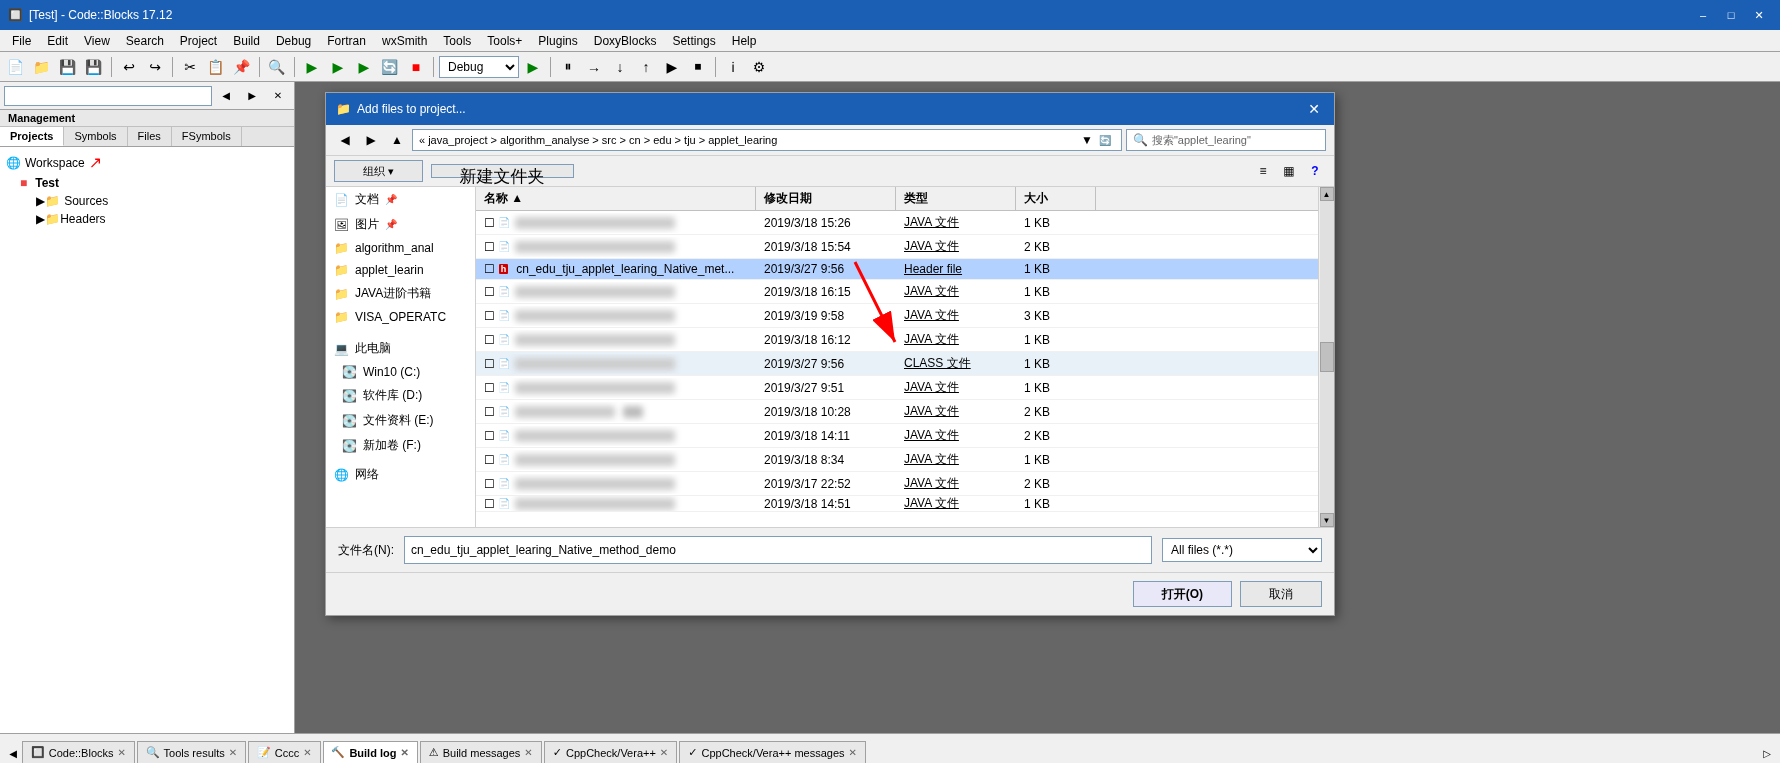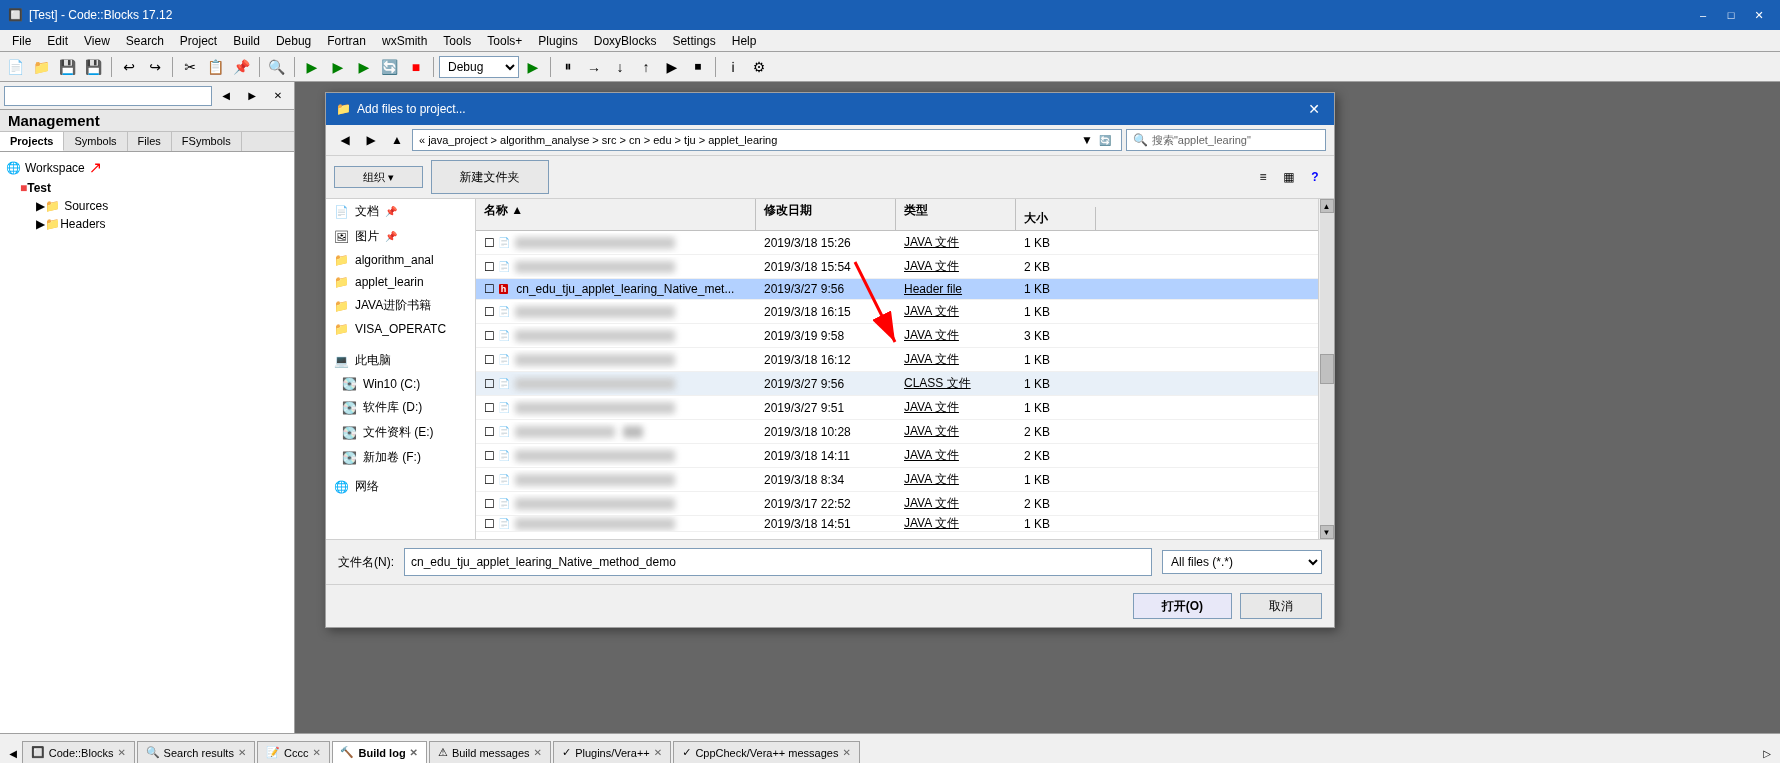--- a/index.html
+++ b/index.html
@@ -89,21 +89,21 @@
     .panel-search {
       flex: 1;
       height: 20px;
       border: 1px solid #7f9db9;
       font-size: 11px;
       padding: 0 4px;
     }
     .management-label {
       background: #e8e8e8;
       padding: 2px 8px;
-      font-size: 15px;
+      font-size: 11px;
       font-weight: bold;
       border-bottom: 1px solid #c0c0c0;
     }
     .panel-tabs {
       display: flex;
       background: #e5e5e5;
       border-bottom: 1px solid #a0a0a0;
     }
     .panel-tab {
       padding: 3px 10px;
@@ -463,21 +463,21 @@
       <div class="panel-tab">FSymbols</div>
     </div>
     <div class="tree-area">
       <div class="tree-item">
         <span>🌐</span>
         <span style="margin-left:4px;">Workspace</span>
         <span style="color:red;font-size:16px;margin-left:4px;">↗</span>
       </div>
       <div class="tree-item" style="padding-left:16px;">
         <span style="color:#e44;">■</span>
-        <span style="margin-left:0;font-weight:bold;">Test</span>
+        <span style="margin-left:8px;font-weight:bold;">Test</span>
       </div>
       <div class="tree-item" style="padding-left:32px;">
         <span>▶</span>
         <span>📁</span>
         <span style="margin-left:4px;">Sources</span>
       </div>
       <div class="tree-item" style="padding-left:32px;">
         <span>▶</span>
         <span>📁</span>
         <span style="margin-left:0;">Headers</span>
@@ -508,21 +508,21 @@
           </div>
           <div class="search-bar">
             <span>🔍</span>
             <span style="font-size:11px;color:#666;margin-left:4px;">搜索"applet_learing"</span>
           </div>
         </div>
 
         <div class="dialog-toolbar2">
           <div class="dialog-toolbar2-left">
             <button class="dialog-btn" style="height:22px;font-size:11px;">组织 ▾</button>
-            <button class="dialog-btn" style="height:34px;font-size:12px;">新建文件夹</button>
+            <button class="dialog-btn" style="height:14px;font-size:17px;">新建文件夹</button>
           </div>
           <div class="dialog-toolbar2-right">
             <button class="nav-btn">≡</button>
             <button class="nav-btn">▦</button>
             <button class="nav-btn" style="color:blue;font-weight:bold;">?</button>
           </div>
         </div>
 
         <div class="file-list-container">
 
@@ -577,21 +577,21 @@
               <span>🌐</span>
               <span>网络</span>
             </div>
           </div>
 
           <div style="flex:1;display:flex;flex-direction:column;overflow:hidden;">
             <div class="file-table-header">
               <div style="width:280px;">名称 ▲</div>
               <div style="width:140px;">修改日期</div>
               <div style="width:120px;">类型</div>
-              <div style="width:80px;margin-top:8px;">大小</div>
+              <div style="width:80px;">大小</div>
             </div>
             <div class="file-table">
 
               <div class="file-row">
                 <div class="col-name">
                   <span>☐</span>
                   <span style="font-size:10px;color:#888;">📄</span>
                   <span style="display:inline-block;width:160px;height:12px;background:#ccc;filter:blur(3px);border-radius:2px;"></span>
                 </div>
                 <div class="col-date">2019/3/18 15:26</div>
@@ -775,41 +775,41 @@
 
 <div class="bottom-tabs">
   <div style="width:18px;height:20px;display:flex;align-items:center;justify-content:center;cursor:pointer;font-size:10px;">◀</div>
   <div class="bottom-tab">
     <span>🔲</span>
     <span>Code::Blocks</span>
     <span class="tab-close">✕</span>
   </div>
   <div class="bottom-tab">
     <span>🔍</span>
-    <span>Search results</span>
+    <span>Tools results</span>
     <span class="tab-close">✕</span>
   </div>
   <div class="bottom-tab">
     <span>📝</span>
     <span>Cccc</span>
     <span class="tab-close">✕</span>
   </div>
   <div class="bottom-tab active">
     <span>🔨</span>
     <span>Build log</span>
     <span class="tab-close">✕</span>
   </div>
   <div class="bottom-tab">
     <span>⚠</span>
     <span>Build messages</span>
     <span class="tab-close">✕</span>
   </div>
   <div class="bottom-tab">
     <span>✓</span>
-    <span>Plugins/Vera++</span>
+    <span>CppCheck/Vera++</span>
     <span class="tab-close">✕</span>
   </div>
   <div class="bottom-tab">
     <span>✓</span>
     <span>CppCheck/Vera++ messages</span>
     <span class="tab-close">✕</span>
   </div>
   <div style="margin-left:auto;width:18px;height:20px;display:flex;align-items:center;justify-content:center;cursor:pointer;font-size:10px;">▷</div>
 </div>
 

